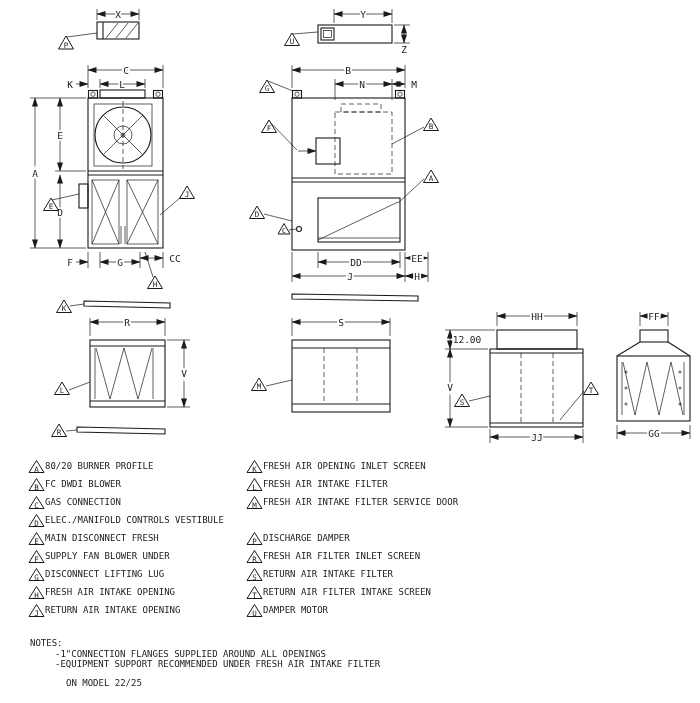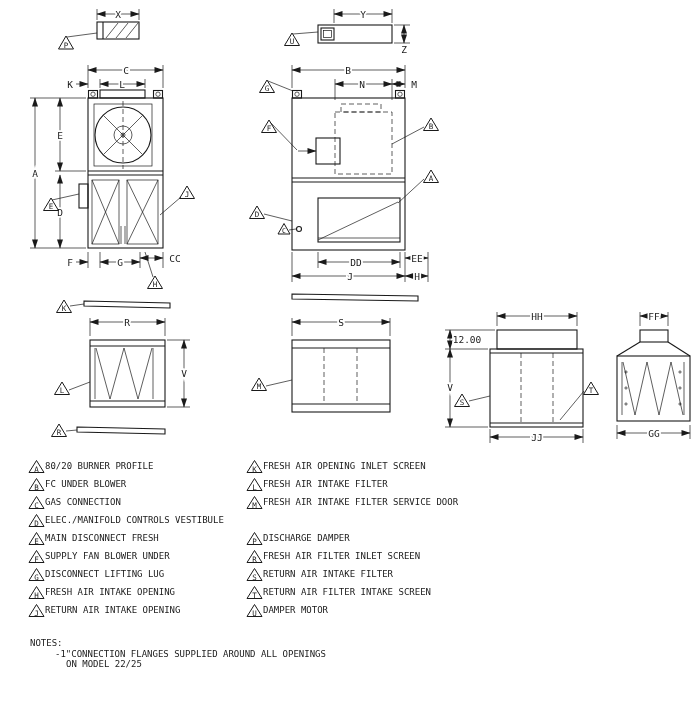--- a/index.html
+++ b/index.html
@@ -26,21 +26,21 @@
   .lrow svg { flex:0 0 auto; }
   .lrow svg path { fill:none; stroke:#1a1a1a; stroke-width:1; }
   .lrow svg text { font-size:7.5px; text-anchor:middle; }
   .ltxt { font-size:9px; white-space:nowrap; letter-spacing:0; }
   .spacer { height:18px; }
 
   .notes { position:absolute; top:638px; left:30px; font-size:9px; }
   .ntitle { line-height:11px; }
   .nline { line-height:10.3px; white-space:pre; }
   .ind0 { padding-left:25px; }
-  .ind1 { padding-left:36px; }
+  .ind1 { padding-left:36px;margin-top:8px; }
 </style>
 </head>
 <body>
 
 <div id="stage">
 
 <svg id="draw" width="700" height="455" viewBox="0 0 700 455">
   <defs>
     <marker id="ar" viewBox="0 0 10 8" markerWidth="10" markerHeight="8" refX="9" refY="4" orient="auto-start-reverse" markerUnits="userSpaceOnUse">
       <path d="M0.5,1 L9.5,4 L0.5,7 Z" fill="#1a1a1a"></path>
@@ -359,21 +359,21 @@
             <path d="M8.5,1.5 L16,13.5 L1,13.5 Z"></path>
             <text x="8.5" y="12.5">A</text>
           </svg>
       <div class="ltxt">80/20 BURNER PROFILE</div>
     </div>
     <div class="lrow">
       <svg width="17" height="15">
             <path d="M8.5,1.5 L16,13.5 L1,13.5 Z"></path>
             <text x="8.5" y="12.5">B</text>
           </svg>
-      <div class="ltxt">FC UNDER BLOWER</div>
+      <div class="ltxt">FC DWDI BLOWER</div>
     </div>
     <div class="lrow">
       <svg width="17" height="15">
             <path d="M8.5,1.5 L16,13.5 L1,13.5 Z"></path>
             <text x="8.5" y="12.5">C</text>
           </svg>
       <div class="ltxt">GAS CONNECTION</div>
     </div>
     <div class="lrow">
       <svg width="17" height="15">
@@ -476,16 +476,17 @@
             <text x="8.5" y="12.5">U</text>
           </svg>
       <div class="ltxt">DAMPER MOTOR</div>
     </div>
   </div>
 </div>
 
 <div class="notes">
   <div class="ntitle">NOTES:</div>
   <div class="nline ind0">-1"CONNECTION FLANGES SUPPLIED AROUND ALL OPENINGS</div>
+  <div class="nline ind0">-EQUIPMENT SUPPORT RECOMMENDED UNDER FRESH AIR INTAKE FILTER</div>
   <div class="nline ind1">ON MODEL 22/25</div>
 </div>
 
 </div>
 
 </body></html>

